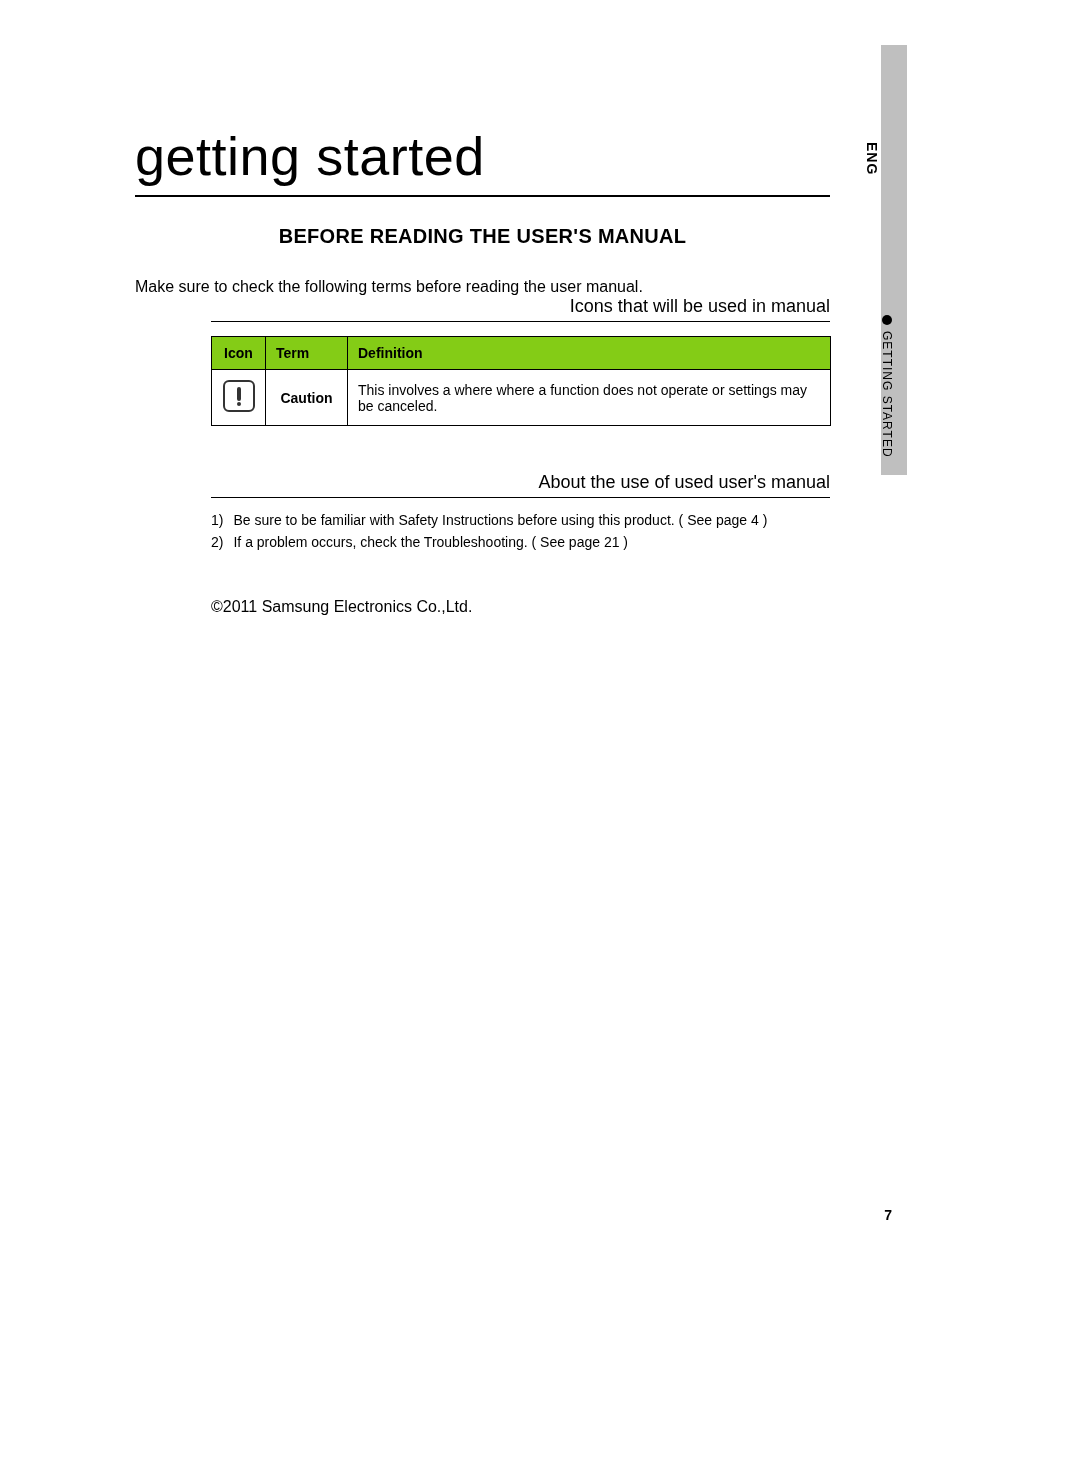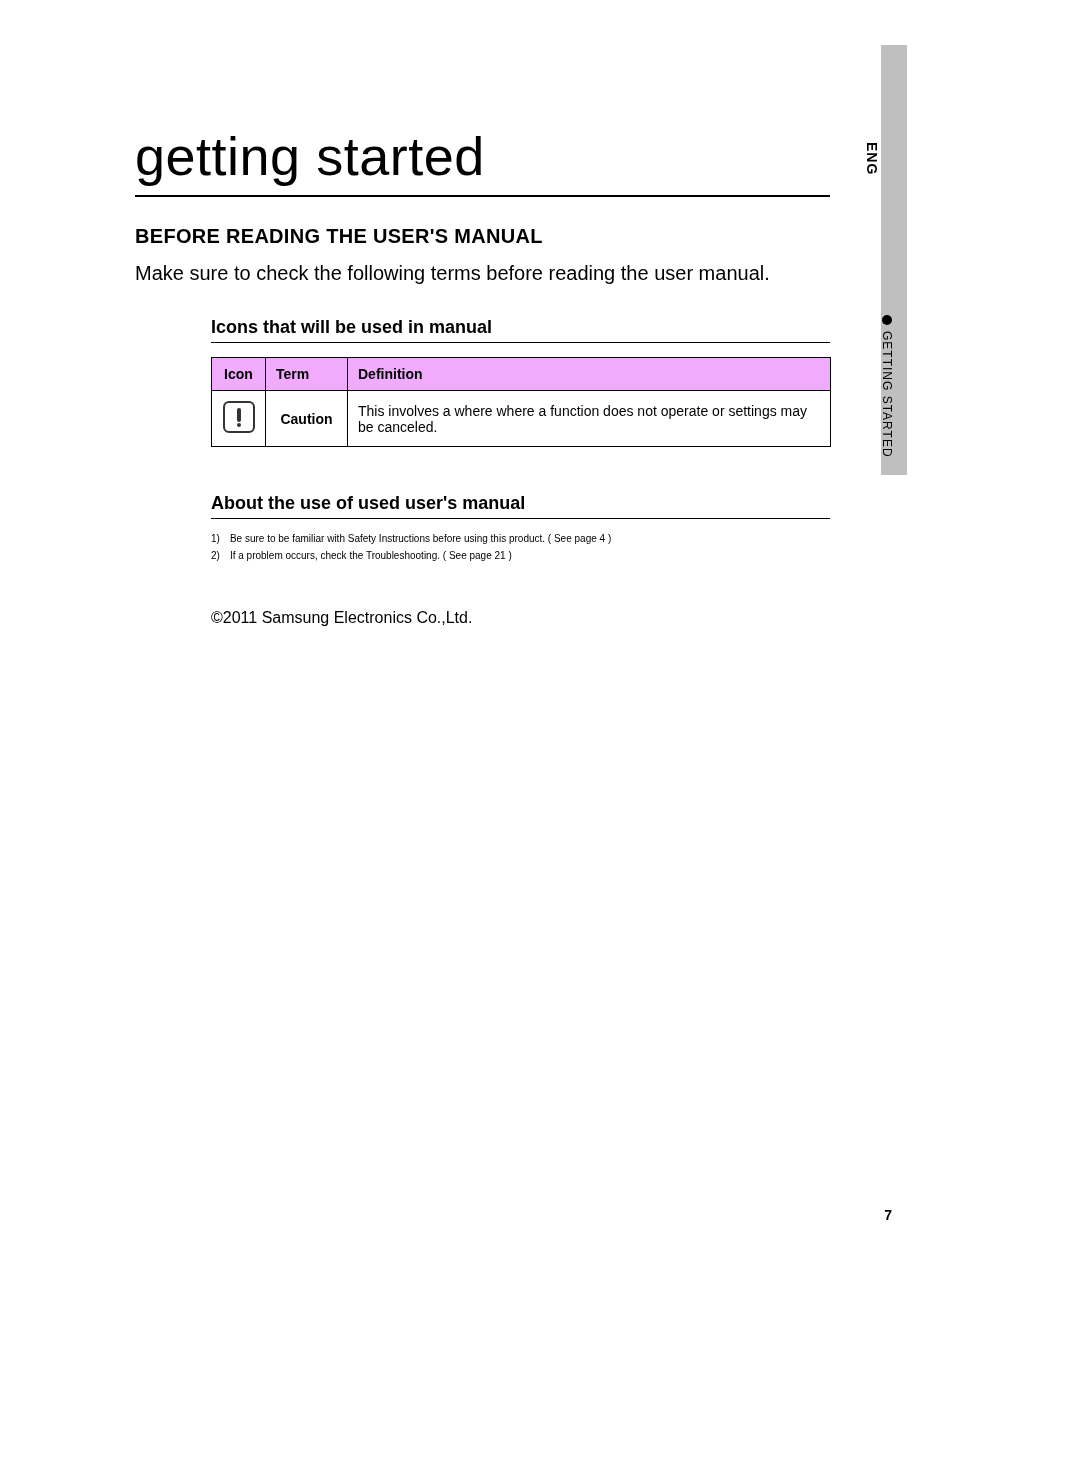--- a/index.html
+++ b/index.html
@@ -26,49 +26,50 @@
     }
     .title-underline {
       border: none;
       border-top: 2px solid #000;
       margin-bottom: 28px;
     }
     .heading1 {
       font-size: 20px;
       font-weight: bold;
       text-transform: uppercase;
-      margin-bottom: 14px;
+      margin-bottom: 30px;
       letter-spacing: 0.3px;
+      text-align: center;
     }
     .intro {
-      font-size: 20px;
-      margin-bottom: 32px;
+      font-size: 16px;
     }
     .heading2 {
       font-size: 18px;
-      font-weight: bold;
+      font-weight: normal;
       border-bottom: 1.5px solid #000;
       padding-bottom: 4px;
       margin-bottom: 14px;
       margin-left: 76px;
+      text-align: right;
     }
     .icon-table {
       margin-left: 76px;
       border-collapse: collapse;
       width: 620px;
       margin-bottom: 46px;
     }
     .icon-table th, .icon-table td {
       border: 1px solid #000;
       padding: 8px 10px;
       font-size: 14px;
       vertical-align: middle;
     }
     .icon-table th {
-      background: #f0abfc;
+      background: #84cc16;
       font-weight: bold;
       text-align: left;
     }
     .icon-table th.col-icon { width: 54px; text-align: center;}
     .icon-table th.col-term { width: 82px; }
     .icon-table th.col-def { }
     .icon-table td.icon-cell {
       text-align: center;
       padding: 8px 4px;
     }
@@ -110,21 +111,21 @@
       position: relative;
     }
     .note-icon svg {
       position: absolute;
       left: 4px; top: 4px;
       width: 22px; height: 22px;
     }
 
     .about-list {
       margin-left: 76px;
-      font-size: 10px;
+      font-size: 14px;
       list-style: decimal;
       list-style-position: inside;
       margin-bottom: 46px;
     }
     .about-list li {
       margin-bottom: 6px;
       padding-left: 0;
     }
     .about-list li::marker {
       font-weight: normal;

